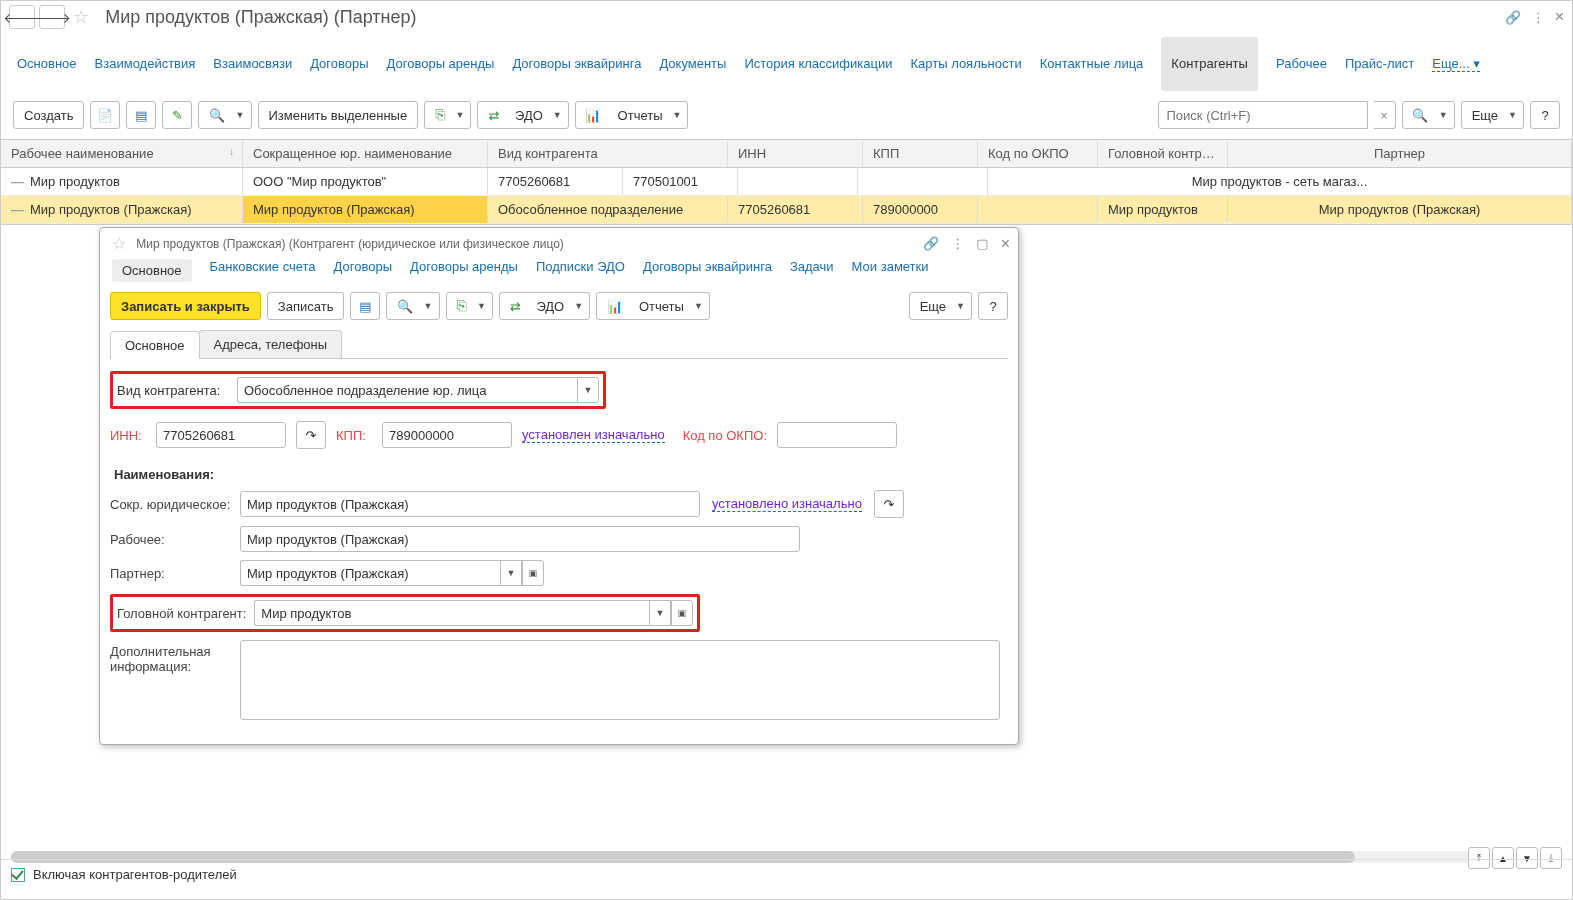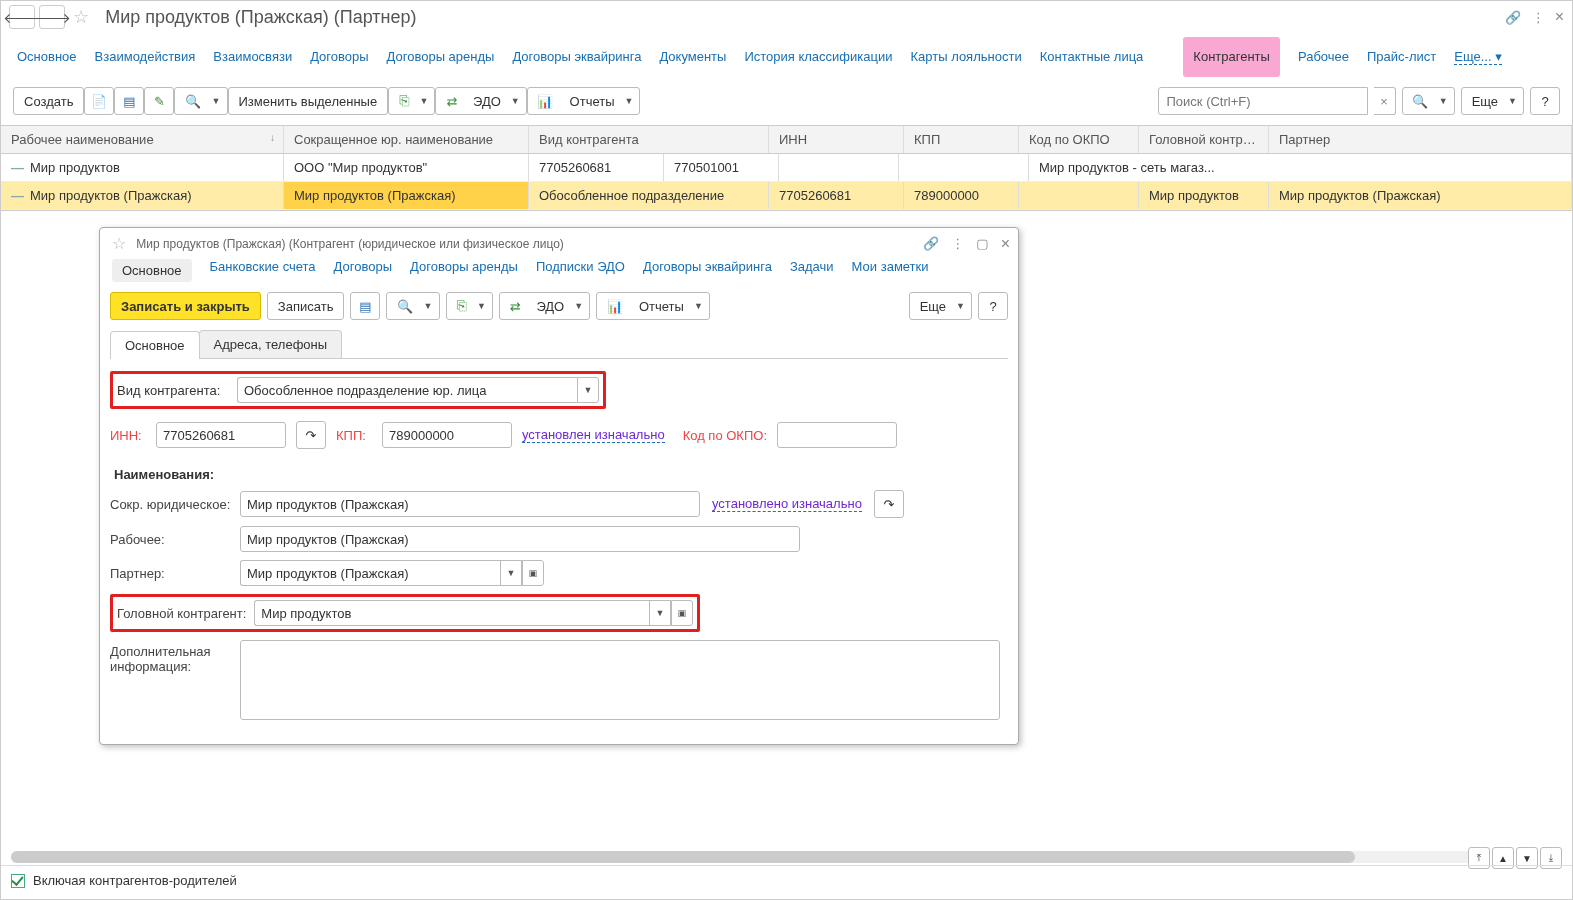--- a/index.html
+++ b/index.html
@@ -8,41 +8,41 @@
   
   .topbar{display:flex;align-items:center;padding:4px 8px;gap:4px;}
   .nav-btn{width:26px;height:24px;border:1px solid #ccc;background:#fff;border-radius:3px;display:flex;align-items:center;justify-content:center;cursor:pointer;color:#555;font-size:14px;}
   .star{color:#bbb;font-size:18px;margin:0 4px;}
   .title{font-size:18px;color:#555;margin-left:8px;}
   .top-right{margin-left:auto;display:flex;align-items:center;gap:10px;color:#888;}
   .top-right span{cursor:pointer;}
   
   .tabs{display:flex;gap:18px;padding:4px 16px 6px;flex-wrap:wrap;align-items:center;}
   .tabs a{color:#1a6eb3;text-decoration:none;border-bottom:1px dashed transparent;cursor:pointer;}
-  .tabs a.active{background:#f9a8d4;padding:12px 10px;color:#333;border-radius:3px;margin-left:22px;}
+  .tabs a.active{background:#e5e5e5;padding:19px 10px;color:#333;border-radius:3px;}
   a.dotted{border-bottom:1px dashed #1a6eb3;}
   .section-title{font-size:18px;color:#777;padding:2px 14px 8px;}
   
-  .toolbar{display:flex;align-items:flex-end;padding:4px 12px 10px;}
+  .toolbar{display:flex;align-items:flex-end;gap:6px;padding:4px 12px 10px;}
   .btn{height:28px;border:1px solid #bbb;background:#fff;border-radius:3px;padding:0 10px;display:flex;align-items:center;cursor:pointer;gap:6px;font-size:13px;white-space:nowrap;}
   .btn.icon{padding:0;width:30px;justify-content:center;}
   .btn.split{padding-right:6px;}
   .btn .caret{font-size:9px;color:#555;margin-left:4px;}
   .btn.yellow{background:#ffe227;border-color:#d9b900;font-weight:bold;}
   .search-box{margin-left:auto;display:flex;align-items:center;gap:6px;}
   .search-box input{height:28px;border:1px solid #bbb;border-radius:3px 0 0 3px;padding:0 8px;width:210px;font-size:13px;color:#888;}
   .clear-x{height:28px;width:22px;border:1px solid #bbb;border-left:none;display:flex;align-items:center;justify-content:center;background:#fff;border-radius:0 3px 3px 0;cursor:pointer;color:#888;}
   
   .table{border:1px solid #ccc;border-left:none;border-right:none;}
   .thead,.trow{display:flex;}
   .thead{background:#f3f3f3;border-bottom:1px solid #ccc;}
   .th,.td{padding:6px 10px;border-right:1px solid #ddd;font-size:13px;overflow:hidden;text-overflow:ellipsis;white-space:nowrap;}
   .th{color:#555;position:relative;}
   .sort-ind{position:absolute;right:8px;color:#888;font-size:10px;}
-  .c1{width:283px;}.c2{width:245px;}.c3{width:240px;}.c4{width:135px;}.c5{width:115px;}.c6{width:120px;}.c7{width:130px;}.c8{flex:1;min-width:100px;}
+  .c1{width:242px;}.c2{width:245px;}.c3{width:240px;}.c4{width:135px;}.c5{width:115px;}.c6{width:120px;}.c7{width:130px;}.c8{flex:1;min-width:100px;text-align:center;}
   .trow{border-bottom:1px solid #eee;}
   .trow.sel{background:#ffeca9;}
   .trow.sel .td.c2{background:#ffd24a;}
   .tree-dash{color:#8aa;margin-right:6px;font-weight:bold;}
   
   .dialog{position:absolute;left:98px;top:226px;width:920px;height:518px;border:1px solid #aaa;box-shadow:2px 2px 6px rgba(0,0,0,.25);background:#fff;border-radius:4px;display:flex;flex-direction:column;}
   .dlg-titlebar{display:flex;align-items:center;padding:6px 8px 2px;gap:6px;}
   .dlg-title{font-size:12px;color:#666;}
   .dlg-tb-right{margin-left:auto;display:flex;align-items:center;gap:12px;color:#888;}
   .dlg-tb-right span{cursor:pointer;}
@@ -68,21 +68,21 @@
   .linklike{color:#6d28d9;border-bottom:1px dashed #1a6eb3;cursor:pointer;}
   .redbox{border:3px solid #e02020;border-radius:2px;padding:3px 4px;}
   .naming-h{font-weight:bold;margin:18px 0 8px 4px;}
   .form-grid{display:grid;grid-template-columns:122px 1fr;row-gap:8px;column-gap:8px;align-items:center;}
   .form-grid label{color:#444;}
   
   .hscroll{position:absolute;left:10px;right:100px;bottom:36px;height:12px;background:#f0f0f0;border-radius:6px;}
   .hscroll .thumb{position:absolute;left:0;top:0;bottom:0;width:92%;background:#ccc;border-radius:6px;}
   .mini-btns{position:absolute;right:10px;bottom:30px;display:flex;gap:2px;}
   .mini-btns .btn{width:22px;height:22px;padding:0;justify-content:center;font-size:10px;}
-  .statusbar{position:absolute;left:0;right:0;bottom:4px;height:30px;border-top:1px solid #ddd;display:flex;align-items:center;padding:0 10px;gap:8px;}
+  .statusbar{position:absolute;left:0;right:0;bottom:10px;height:30px;border-top:1px solid #ddd;display:flex;align-items:center;padding:0 10px;gap:8px;}
   .chk{width:14px;height:14px;border:1px solid #4a8;background:#fff;position:relative;display:inline-block;}
   .chk.checked::after{content:"";position:absolute;left:2px;top:-1px;width:5px;height:9px;border-right:2px solid #2a8a4a;border-bottom:2px solid #2a8a4a;transform:rotate(40deg);}
   .ico-g{color:#3a8f3a}
   .ico-r{color:#c0392b}
   .ico-b{color:#2b6cb0}
 </style>
 </head>
 <body>
 
 <div class="frame">

